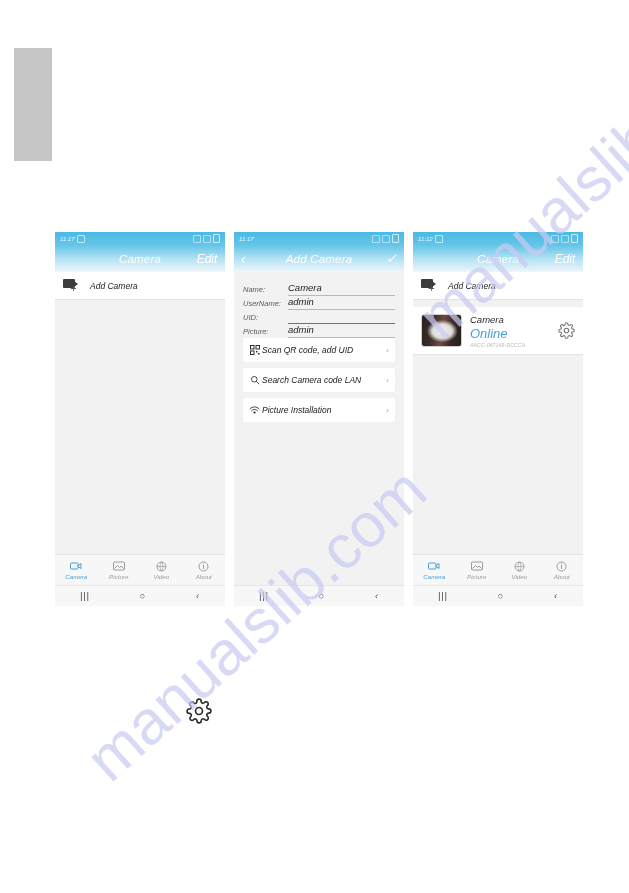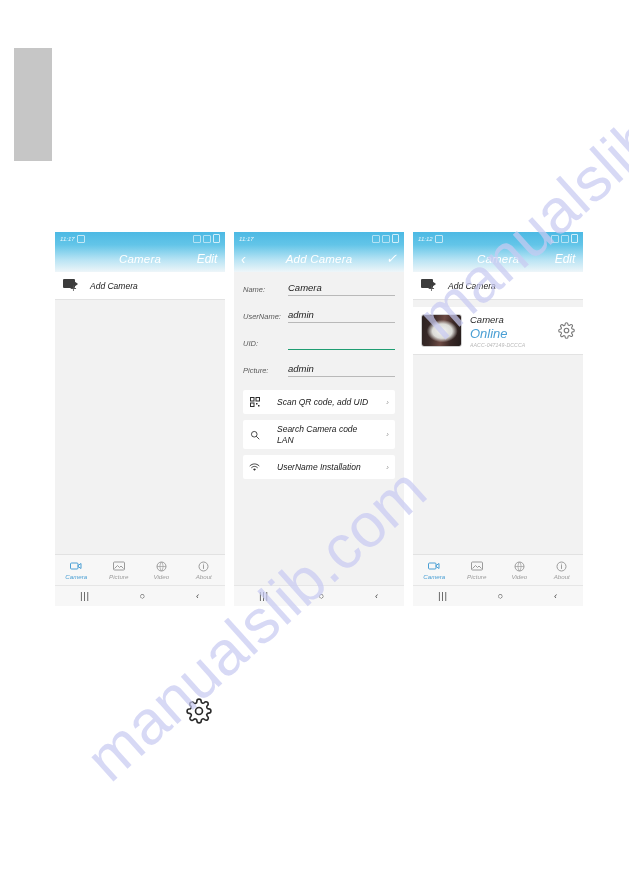--- a/index.html
+++ b/index.html
@@ -246,21 +246,21 @@
   }
 
   
   .form {
     padding: 10px 9px 0 9px;
     background: #f2f2f2;
   }
   .field {
     display: flex;
     align-items: flex-end;
-    margin-bottom: 13px;
+    margin-bottom: 0;
   }
   .field-label {
     width: 45px;
     flex: 0 0 auto;
     font-size: 7.5px;
     color: #5a5a5a;
     padding-bottom: 2px;
   }
   .field-ctl {
     flex: 1 1 auto;
@@ -274,21 +274,21 @@
     color: #222;
     display: block;
     min-height: 11px;
   }
 
   .opt-btn {
     background: #ffffff;
     border-radius: 2px;
     display: flex;
     align-items: center;
-    gap: 17px;
+    gap: 2px;
     padding: 4px 6px;
     margin-bottom: 6px;
     min-height: 16px;
   }
   .opt-ico {
     width: 11px;
     flex: 0 0 auto;
     color: #2e2e2e;
     display: flex;
     align-items: center;
@@ -517,21 +517,21 @@
         </div>
 
         <div class="opt-btn">
           <span class="opt-ico">
             <svg width="11" height="9" viewBox="0 0 22 18">
                 <path d="M2 5.5C4.6 3.1 7.7 1.9 11 1.9s6.4 1.2 9 3.6" fill="none" stroke="currentColor" stroke-width="1.8" stroke-linecap="round"></path>
                 <path d="M5.2 9.2C6.9 7.6 8.9 6.8 11 6.8s4.1.8 5.8 2.4" fill="none" stroke="currentColor" stroke-width="1.8" stroke-linecap="round"></path>
                 <path d="M11 15.6l-2.9-3.3a4.3 4.3 0 015.8 0z" fill="currentColor"></path>
               </svg>
           </span>
-          <span class="opt-label">UserName Installation</span>
+          <span class="opt-label">Picture Installation</span>
           <span class="opt-chev">›</span>
         </div>
 
       </div>
     </div>
 
     <div class="navbar">
       <span class="nav-btn">|||</span>
       <span class="nav-btn">○</span>
       <span class="nav-btn">‹</span>

